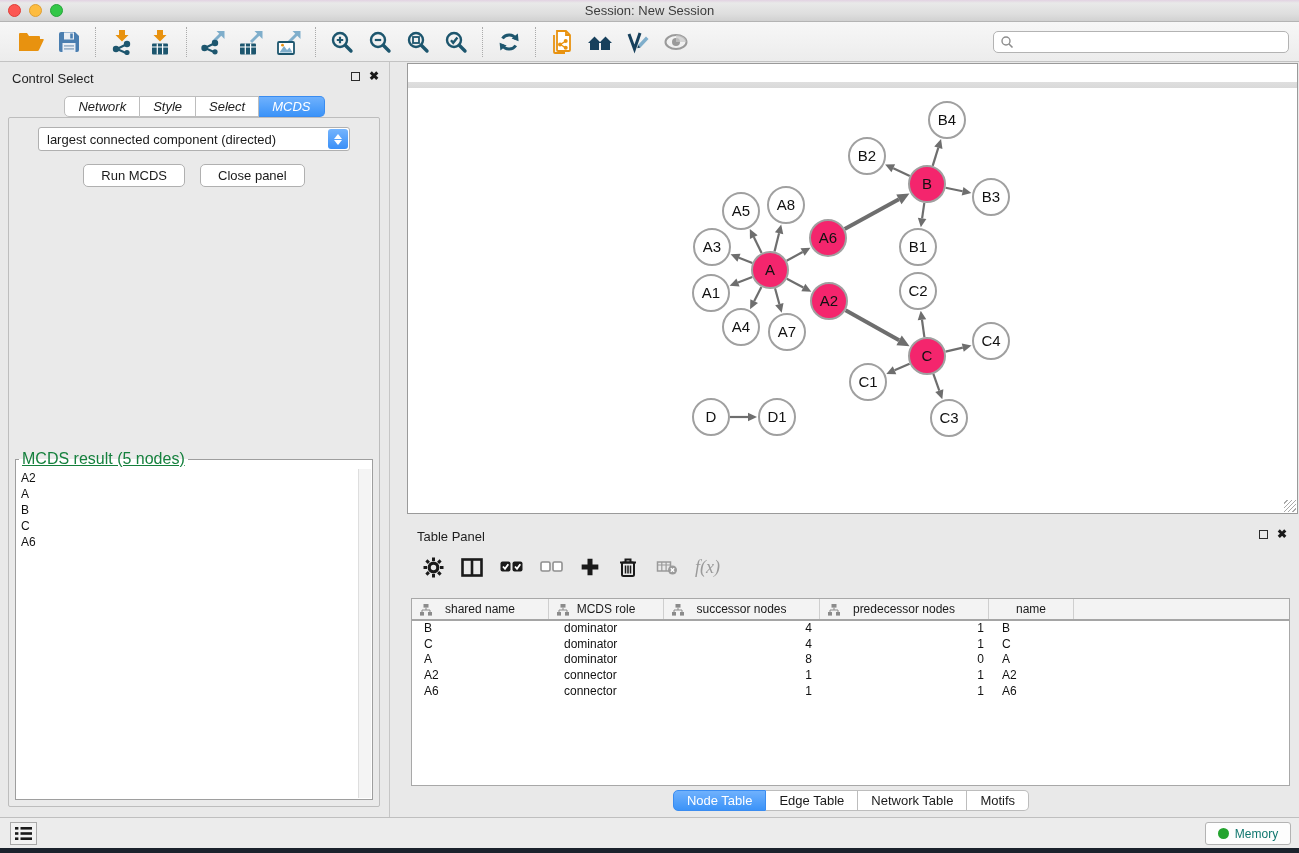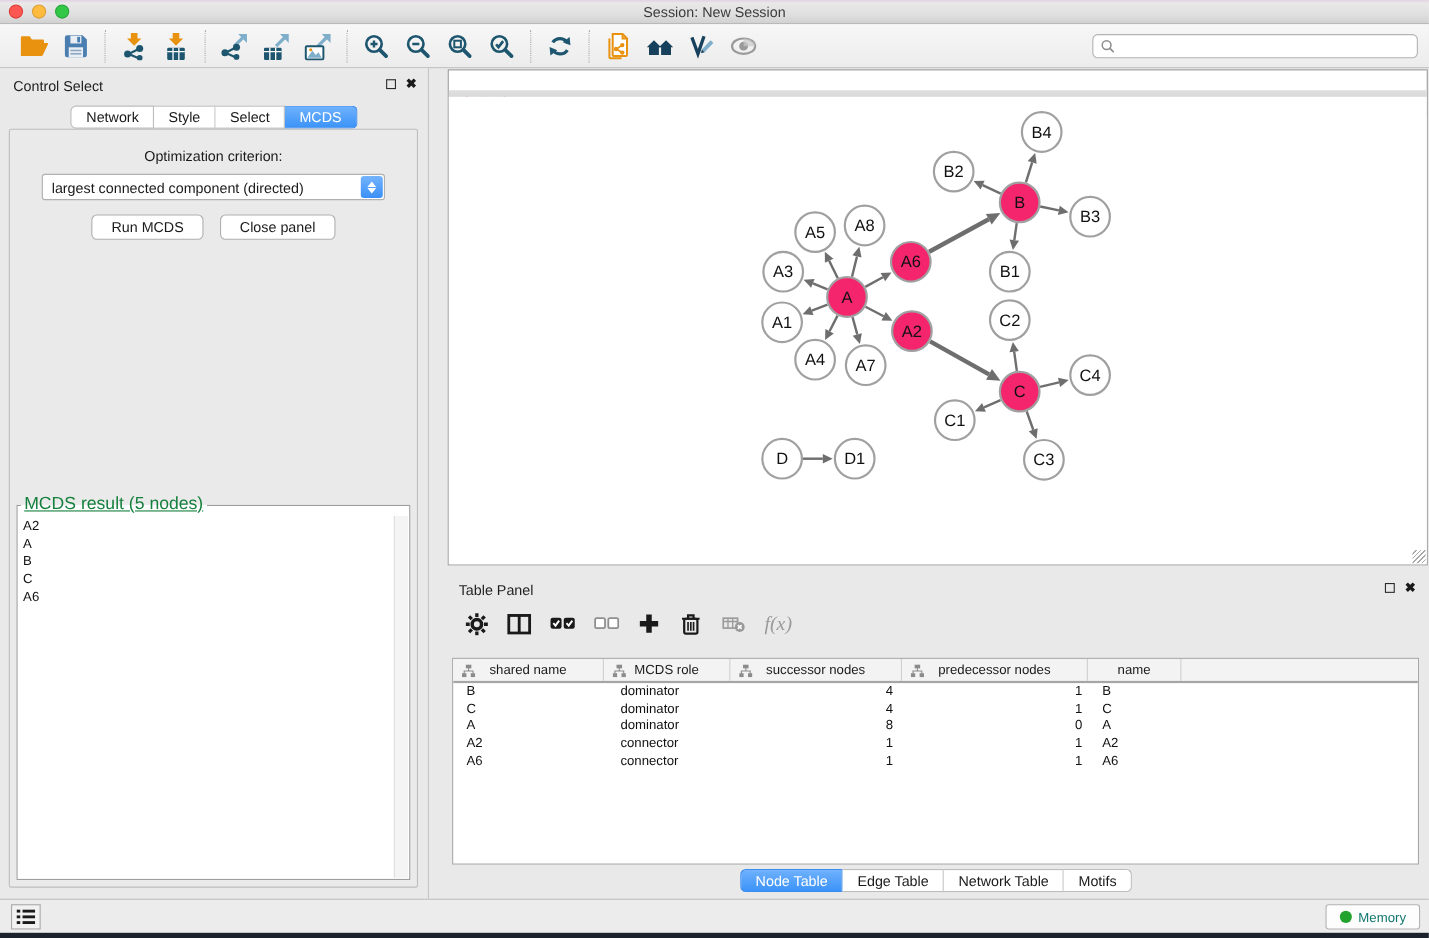--- a/index.html
+++ b/index.html
@@ -29,21 +29,21 @@
   .searchbox input { border:none; outline:none; flex:1; font-size:12px; height:18px; background:transparent; }
 
   
   .control-panel { position:absolute; left:0; top:62px; width:390px; height:755px;
     background:#e9e9e9; border-right:1px solid #c6c6c6; }
   .cp-header { position:relative; height:30px; }
   .panel-title { position:absolute; left:12px; top:9px; font-size:13px; color:#1f1f1f; }
   .win-ctrls { position:absolute; right:10px; top:9px; display:flex; gap:9px; align-items:center; }
   .float-ico { width:9px; height:9px; border:1.5px solid #2b2b2b; display:inline-block; }
   .close-ico { font-size:12px; font-weight:bold; color:#1a1a1a; line-height:11px; }
-  .tabs-row { position:absolute; left:0; top:34px; width:100%; display:flex; justify-content:center; }
+  .tabs-row { position:absolute; left:0; top:34px; width:100%; display:flex; justify-content:center;font-style:italic; }
   .tab { height:21px; line-height:20px; padding:0 13px; font-size:13px; background:#fff;
     border:1px solid #bdbdbd; border-left:none; color:#1a1a1a; }
   .tab:first-child { border-left:1px solid #bdbdbd; border-radius:5px 0 0 5px; }
   .tab:last-child { border-radius:0 5px 5px 0; }
   .tab.active { background:linear-gradient(#6fb1fd,#3b93f8); border-color:#3a8cf0; color:#fff; }
   .cp-body { position:absolute; left:8px; right:9px; top:55px; bottom:10px;
     background:#eaeaea; border:1px solid #bdbdbd; border-radius:2px; }
   .opt-label { margin-top:16px; text-align:center; font-size:13px; color:#1a1a1a; }
   .selectbox { margin:9px auto 0 auto; width:312px; height:24px; background:#fff; border:1px solid #b0b0b0;
     border-radius:3px; display:flex; align-items:center; padding-left:8px; font-size:13px; color:#1a1a1a; position:relative; }
@@ -270,21 +270,20 @@
         <span class="close-ico">✖</span>
       </span>
     </div>
     <div class="tabs-row">
         <span class="tab">Network</span>
         <span class="tab">Style</span>
         <span class="tab">Select</span>
         <span class="tab active">MCDS</span>
       </div>
     <div class="cp-body">
-      <div class="opt-label">Optimization criterion:</div>
       <div class="selectbox">
         <span>largest connected component (directed)</span>
         <span class="stepper">
             <span class="up"></span>
             <span class="down"></span>
           </span>
       </div>
       <div class="btn-row">
         <button class="pushbtn">Run MCDS</button>
         <button class="pushbtn">Close panel</button>

